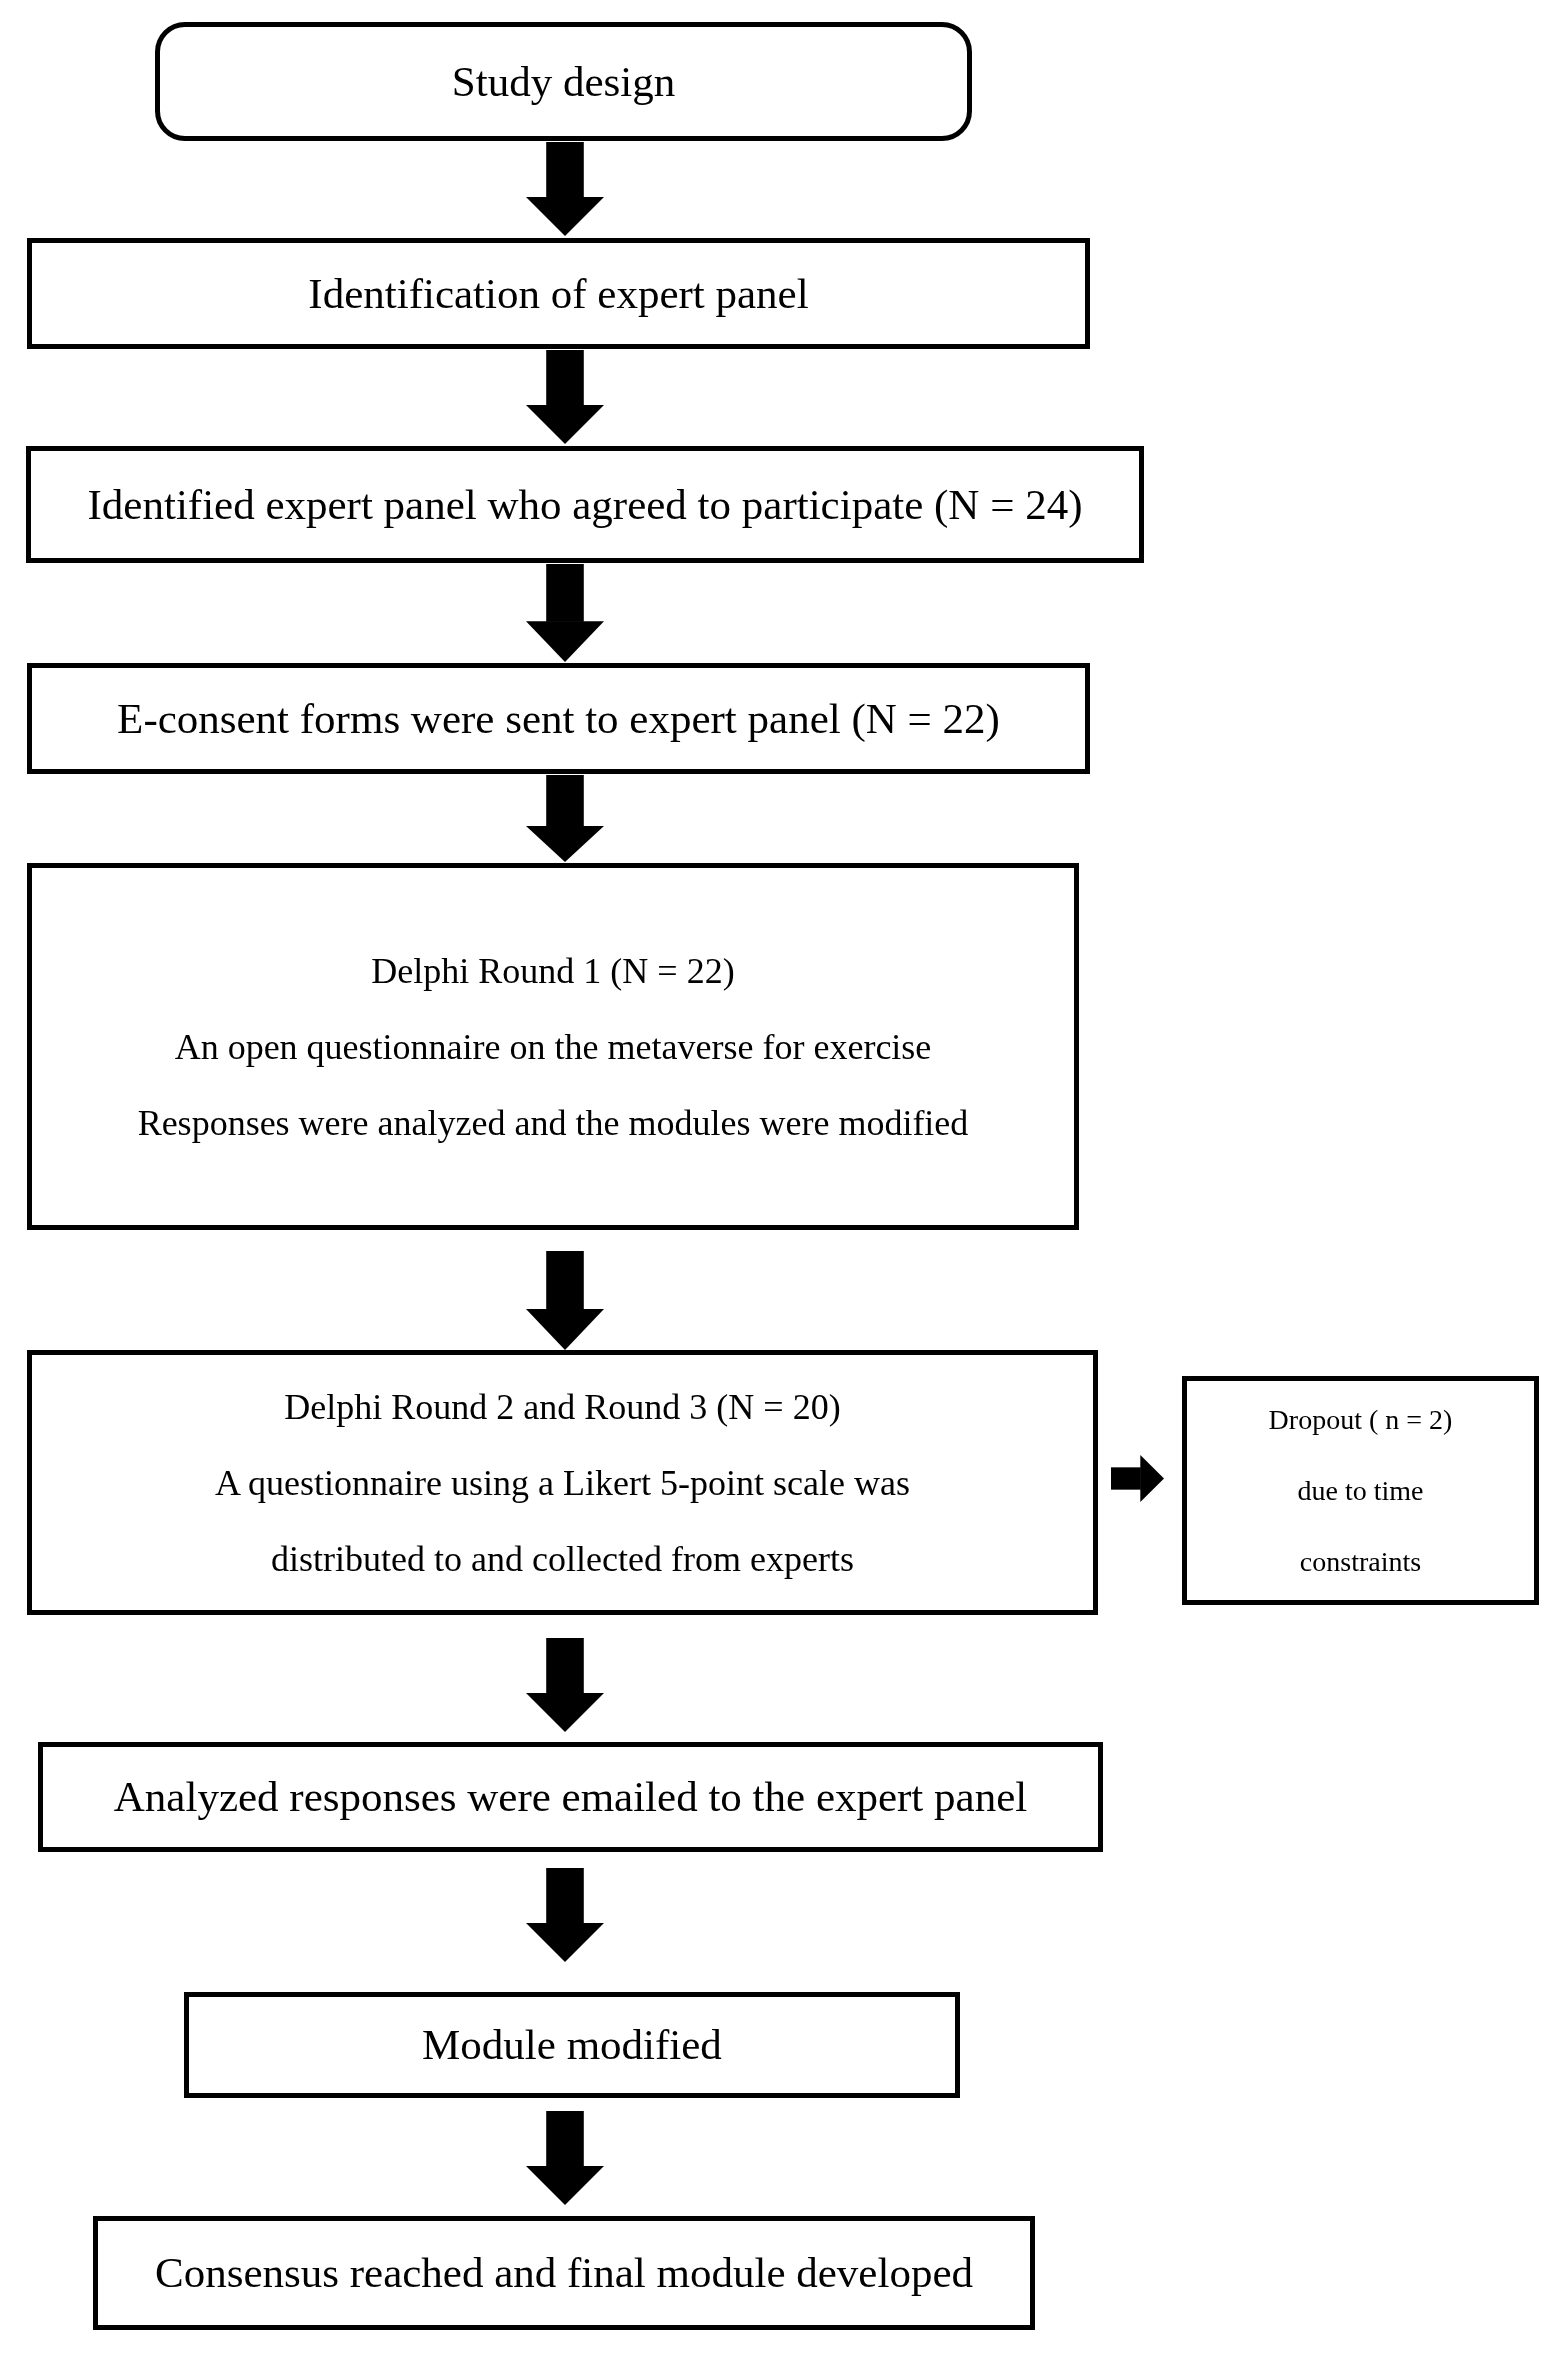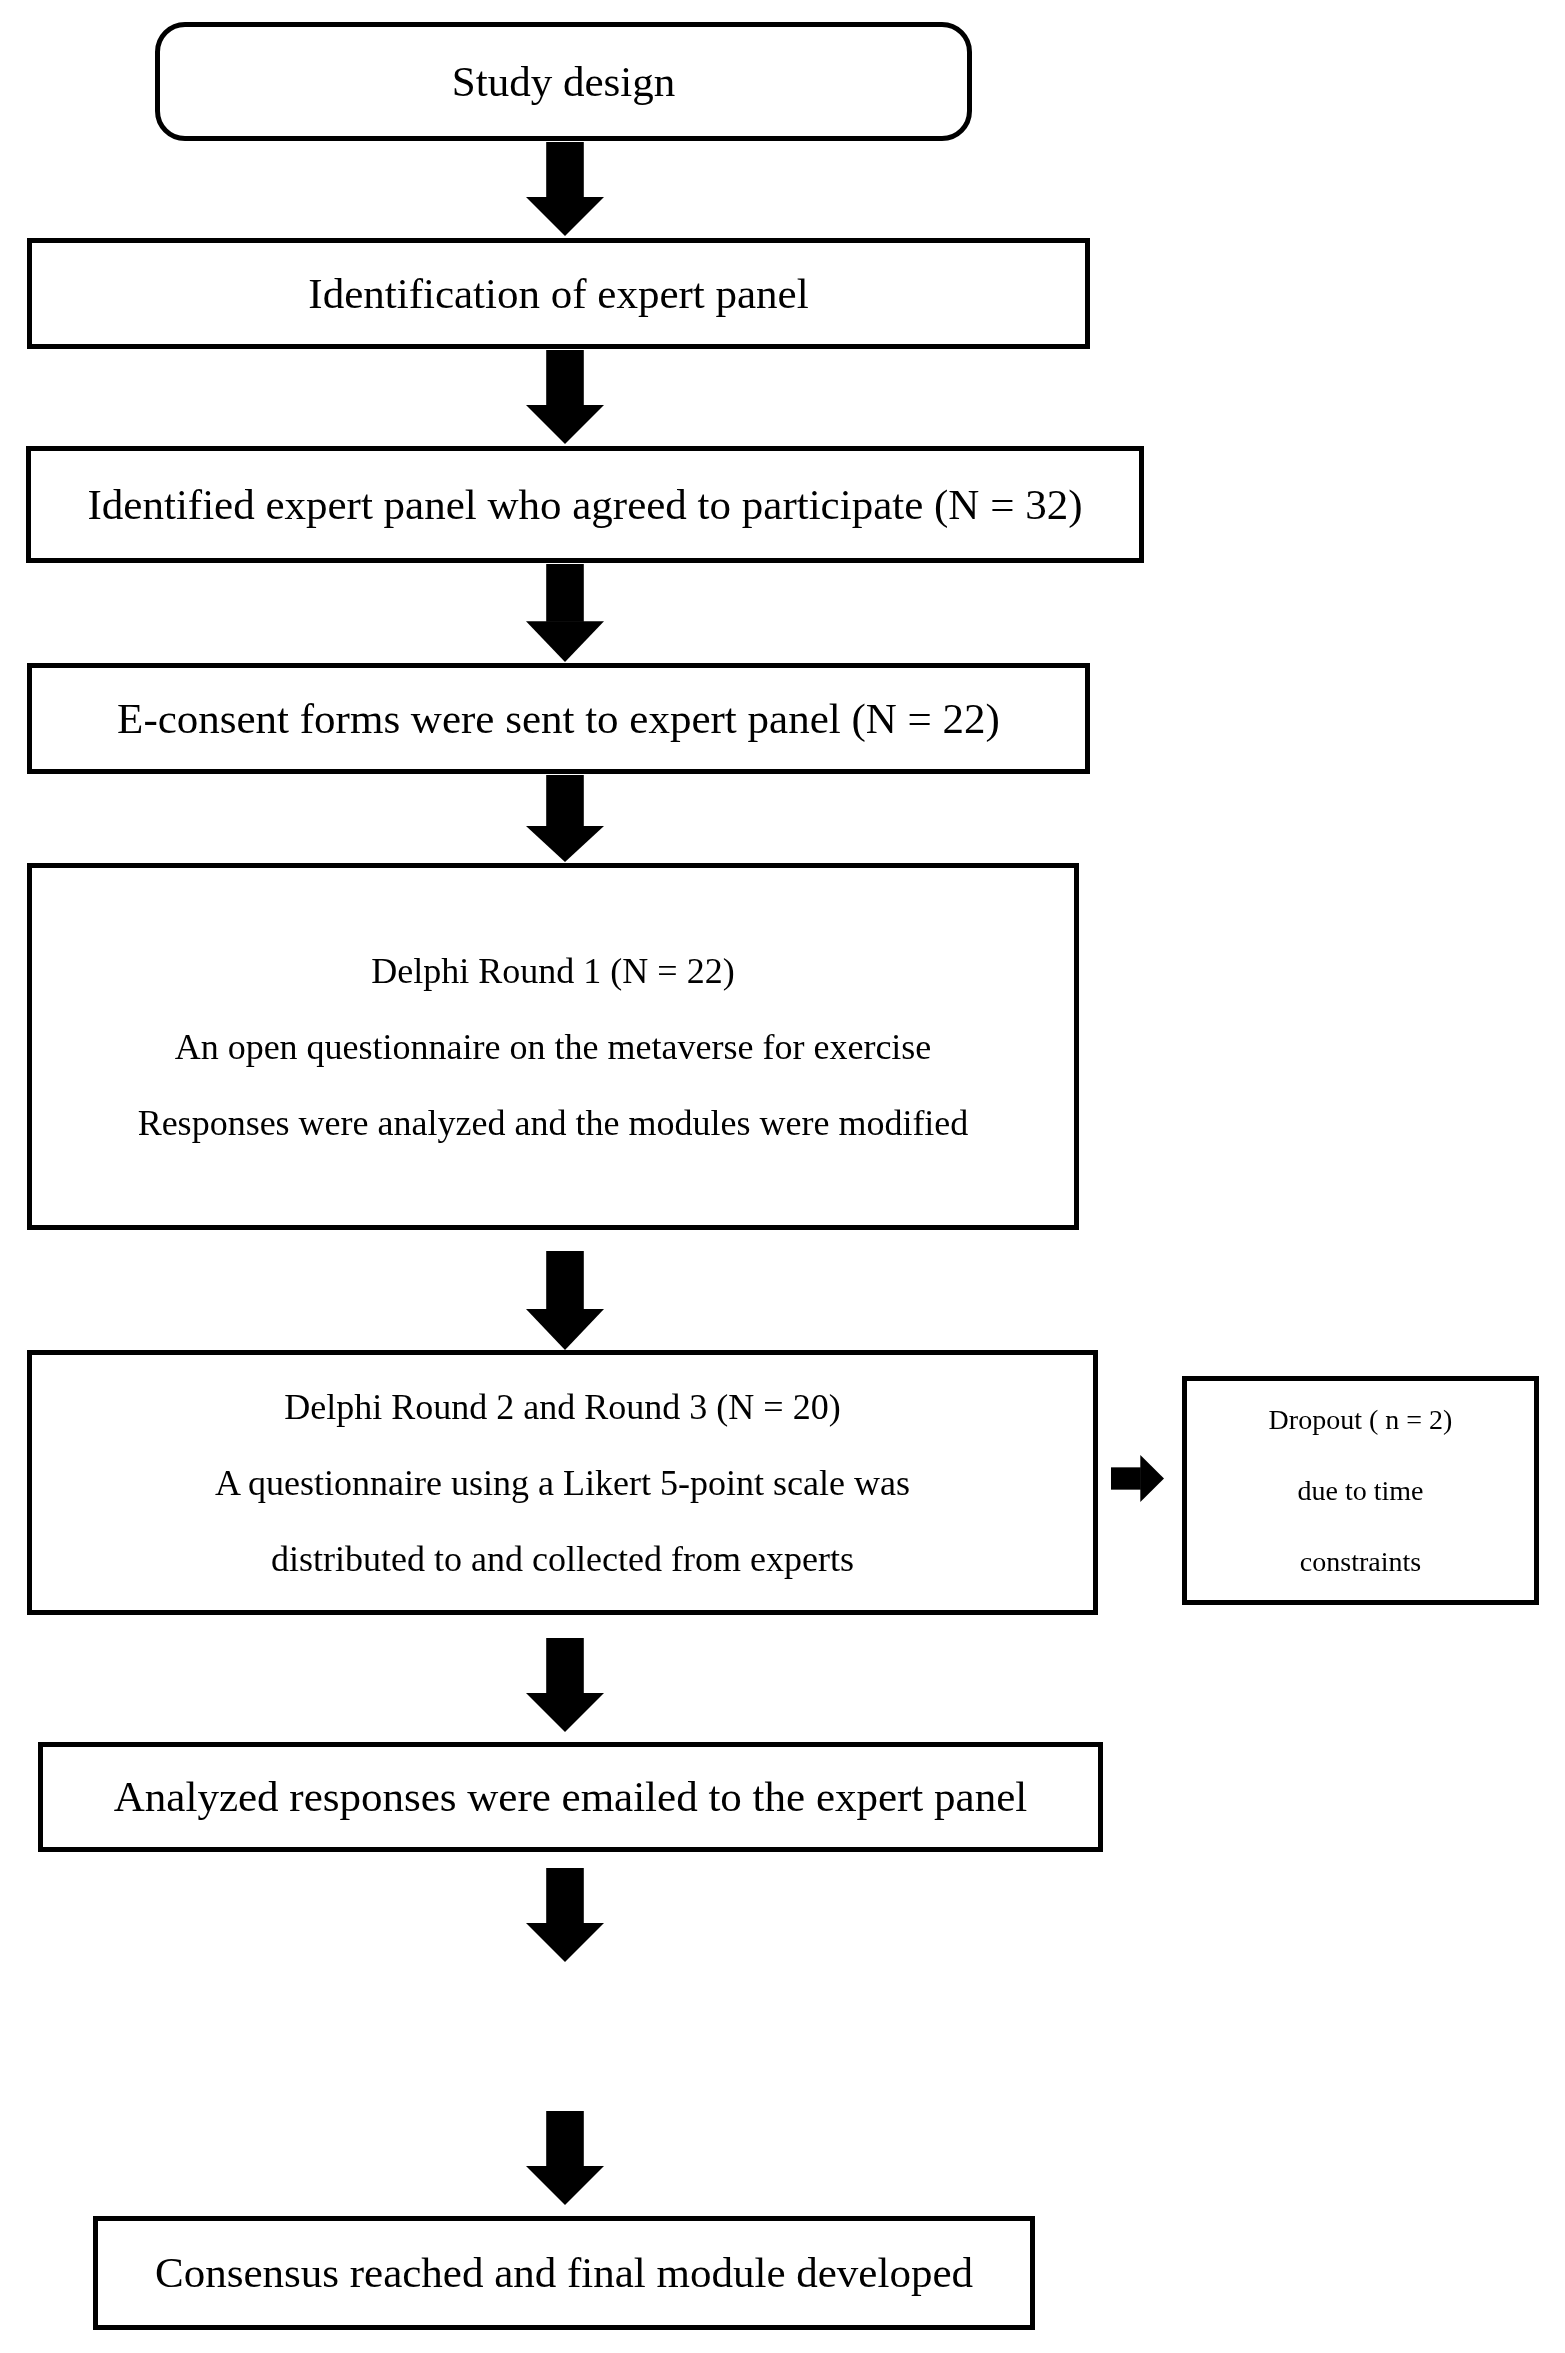--- a/index.html
+++ b/index.html
@@ -78,21 +78,21 @@
 
   <div class="flow-box fs-single b1">
     <div class="line">Study design</div>
   </div>
 
   <div class="flow-box fs-single b2">
     <div class="line">Identification of expert panel</div>
   </div>
 
   <div class="flow-box fs-single b3">
-    <div class="line">Identified expert panel who agreed to participate (N = 32)</div>
+    <div class="line">Identified expert panel who agreed to participate (N = 24)</div>
   </div>
 
   <div class="flow-box fs-single b4">
     <div class="line">E-consent forms were sent to expert panel (N = 22)</div>
   </div>
 
   <div class="flow-box fs-multi b5">
     <div class="line">Delphi Round 1 (N = 22)</div>
     <div class="line">An open questionnaire on the metaverse for exercise</div>
     <div class="line">Responses were analyzed and the modules were modified</div>
@@ -107,20 +107,23 @@
   <div class="flow-box fs-side b7">
     <div class="line">Dropout ( n = 2)</div>
     <div class="line">due to time</div>
     <div class="line">constraints</div>
   </div>
 
   <div class="flow-box fs-single b8">
     <div class="line">Analyzed responses were emailed to the expert panel</div>
   </div>
 
+  <div class="flow-box fs-single b9">
+    <div class="line">Module modified</div>
+  </div>
 
   <div class="flow-box fs-single b10">
     <div class="line">Consensus reached and final module developed</div>
   </div>
 
   <div class="down-arrow a1">
     <svg viewBox="0 0 166 200" preserveAspectRatio="none">
         <rect x="43" y="0" width="80" height="118" fill="#000"></rect>
         <polygon points="0,117 166,117 83,200" fill="#000"></polygon>
       </svg>

